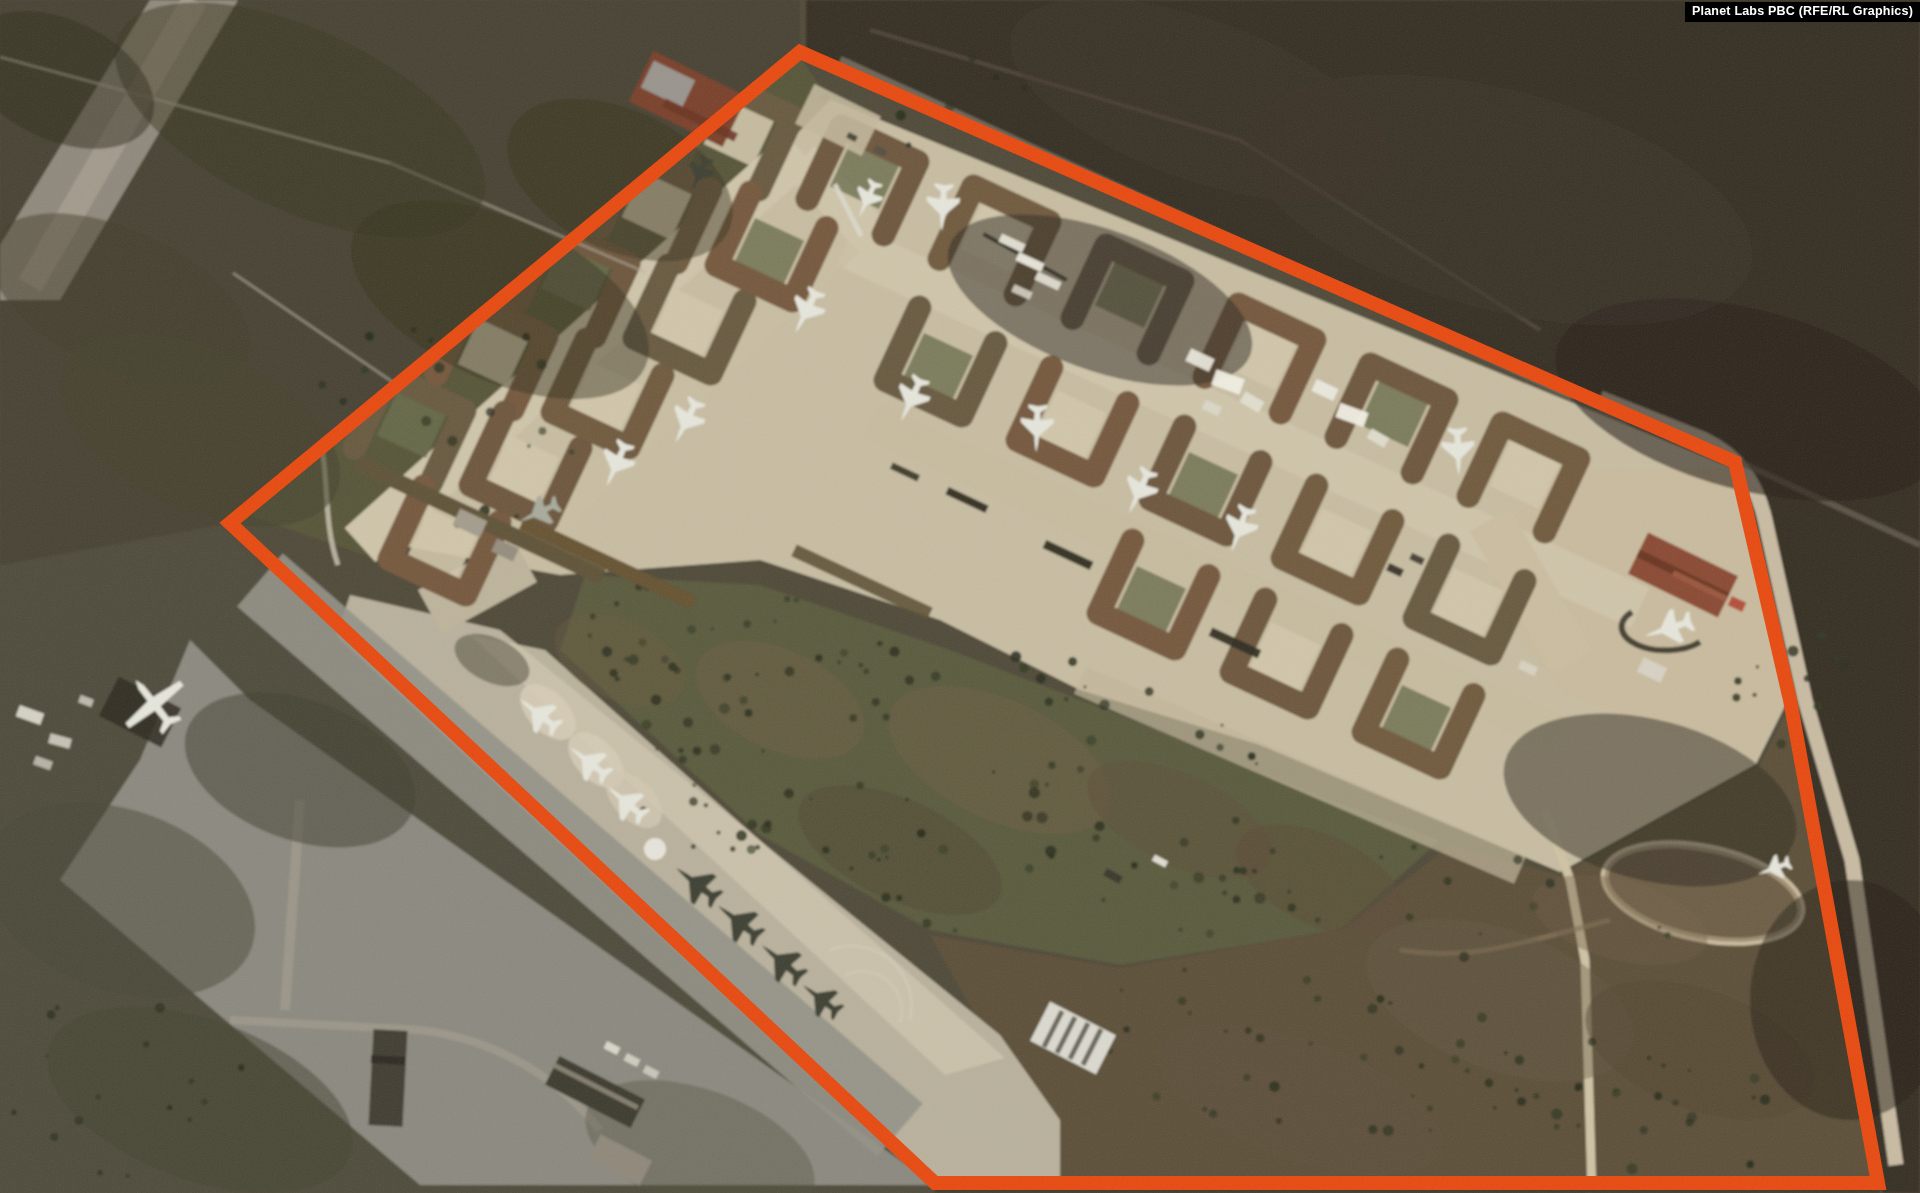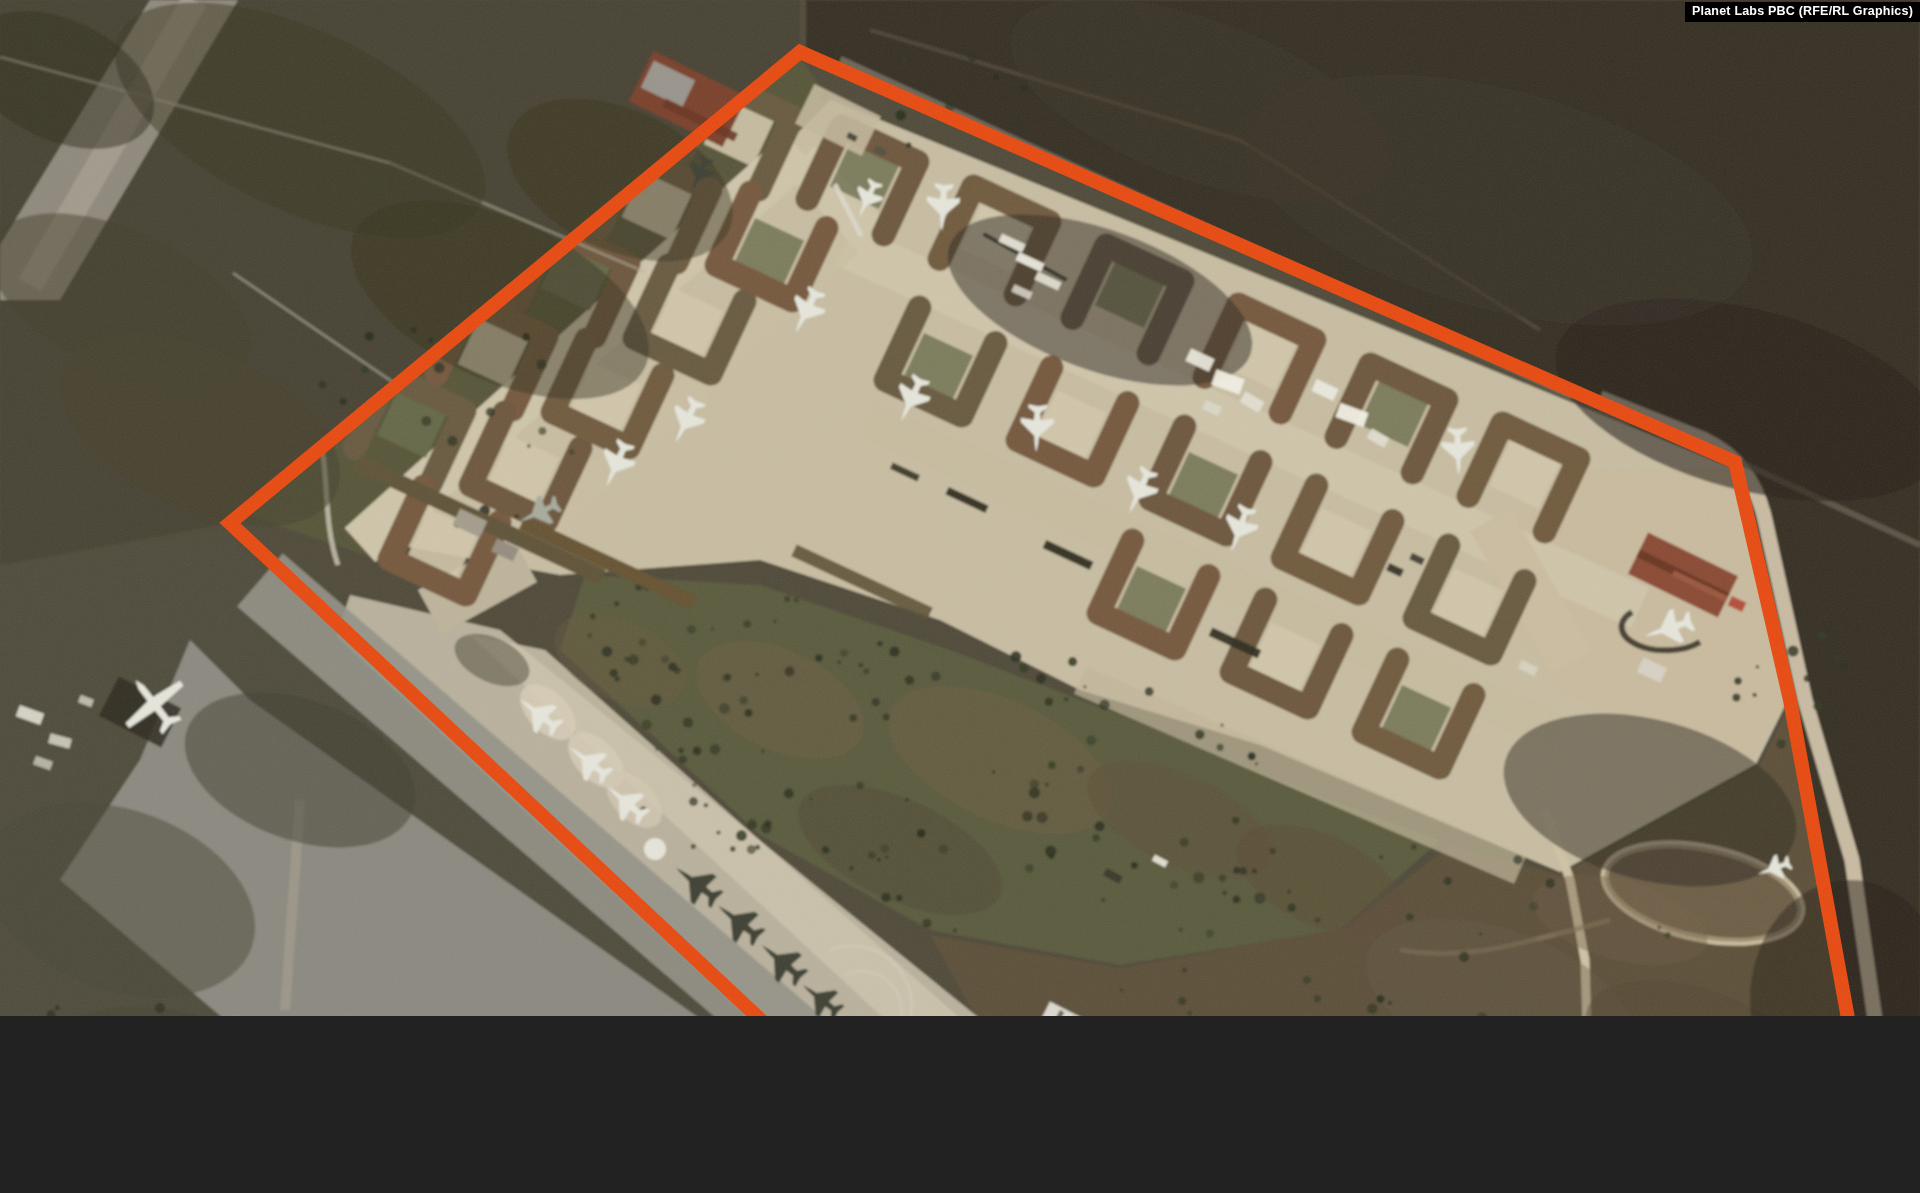--- a/index.html
+++ b/index.html
@@ -1,16 +1,16 @@
 <!DOCTYPE html>
 <html><head>
 <meta charset="utf-8">
 <style>
   html,body{margin:0;padding:0;background:#222;}
-  .stage{position:relative;width:1920px;height:1016px;background:#4f4a38;overflow:hidden;font-family:"Liberation Sans",sans-serif;}
+  .stage{position:relative;width:1920px;height:1193px;background:#4f4a38;overflow:hidden;font-family:"Liberation Sans",sans-serif;}
   .stage svg{position:absolute;left:0;top:0;display:block;}
   .wm{position:absolute;top:2px;right:0;background:#000;color:#fff;font-size:12.5px;font-weight:bold;
       padding:3px 7px 4px 7px;letter-spacing:.2px;line-height:1;z-index:5;}
 </style>
 </head>
 <body>
 
 <div class="stage">
   <svg width="1920" height="1193" viewBox="0 0 1920 1193" xmlns="http://www.w3.org/2000/svg">
     <defs>

